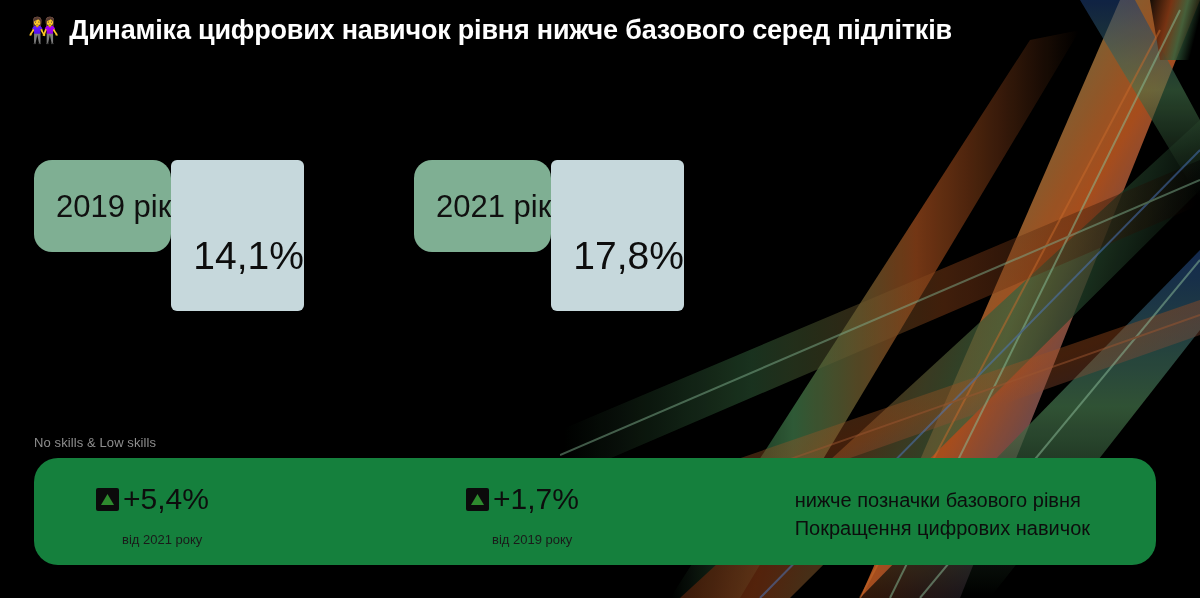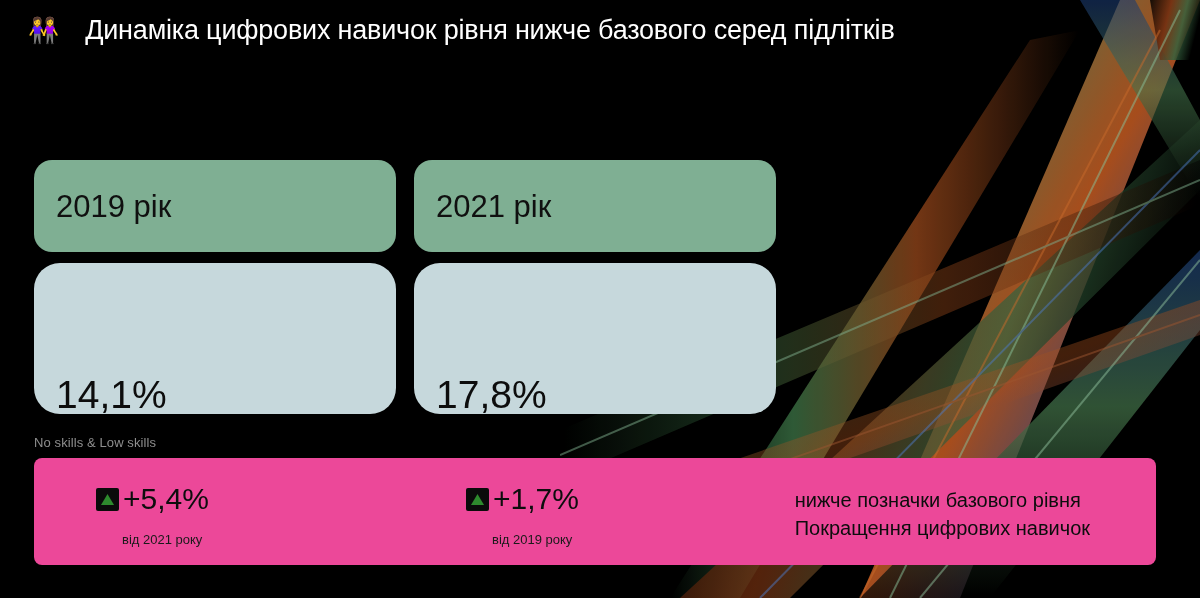--- a/index.html
+++ b/index.html
@@ -40,60 +40,59 @@
     gap:10px;
   }
   .title-emoji {
     font-size:25px;
     line-height:1;
     font-family:"DejaVu Sans", sans-serif;
   }
   .title-text {
     color:#ffffff;
     font-size:27px;
-    font-weight:normal;
+    font-weight:bold;
     letter-spacing:-0.2px;
     white-space:nowrap;
     line-height:1.1;
-    margin-left:16px;
   }
 
   
   .cards {
     position:absolute;
     left:34px; top:160px;
     width:1122px;
     display:grid;
     grid-template-columns:repeat(3, 1fr);
     column-gap:18px;
     z-index:4;
   }
-  .col { display:flex; flex-direction:column; row-gap:11px; }
+  .col { display:flex; flex-direction:row; row-gap:11px; }
 
   .card-year {
     background:#7FAF93;
     border-radius:18px;
     height:92px;
     display:flex;
     align-items:center;
     padding-left:22px;
   }
   .card-year-label {
     color:#101010;
     font-size:31px;
     font-weight:400;
     line-height:1;
   }
 
   .card-value {
     background:#C6D8DC;
-    border-radius:26px;
+    border-radius:6px;
     height:151px;
     display:flex;
-    align-items:flex-end;
+    align-items:center;
     padding:40px 0 0 22px;
   }
   .card-value-label {
     color:#0d0d0d;
     font-size:39px;
     font-weight:400;
     line-height:1;
   }
 
   
@@ -105,22 +104,22 @@
     z-index:5;
     letter-spacing:0.1px;
     margin-top:8px;
   }
 
   
   .footer {
     position:absolute;
     left:34px; top:458px;
     width:1122px; height:107px;
-    background:#ec4899;
-    border-radius:8px;
+    background:#15803d;
+    border-radius:24px;
     z-index:4;
   }
 
   .delta {
     position:absolute;
     top:26px;
   }
   .delta-1 { left:62px; }
   .delta-2 { left:432px; }
 

